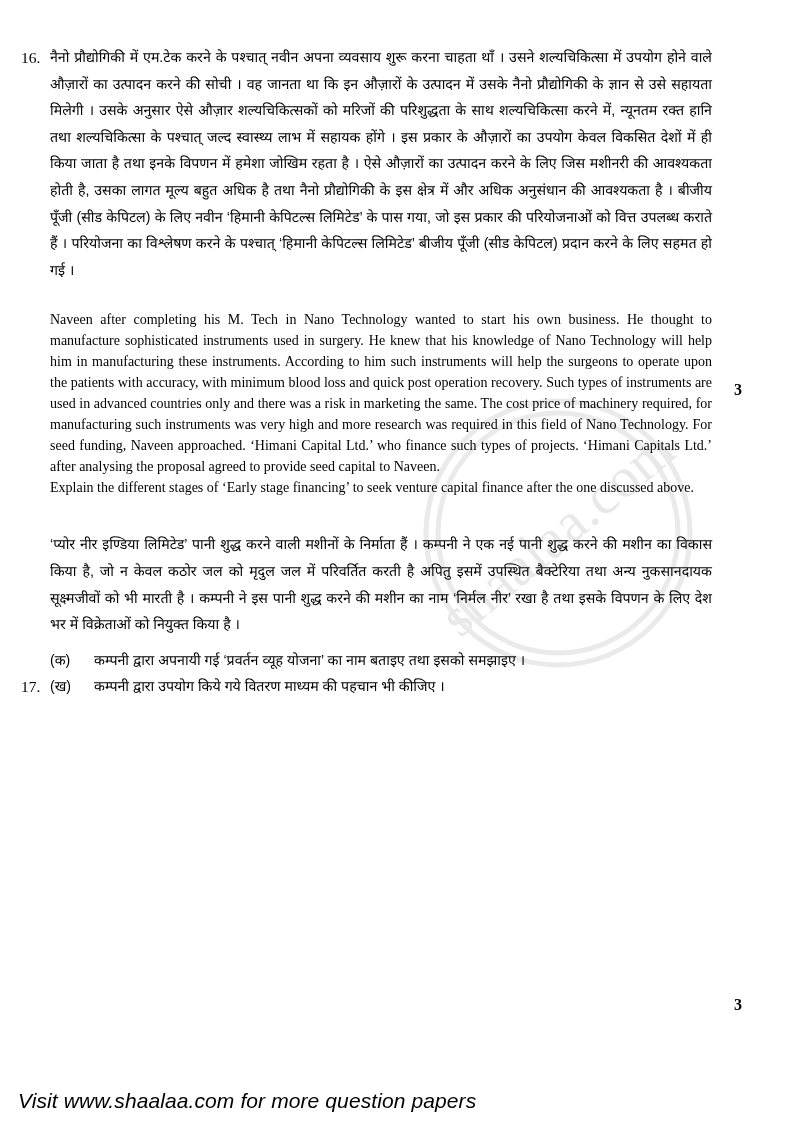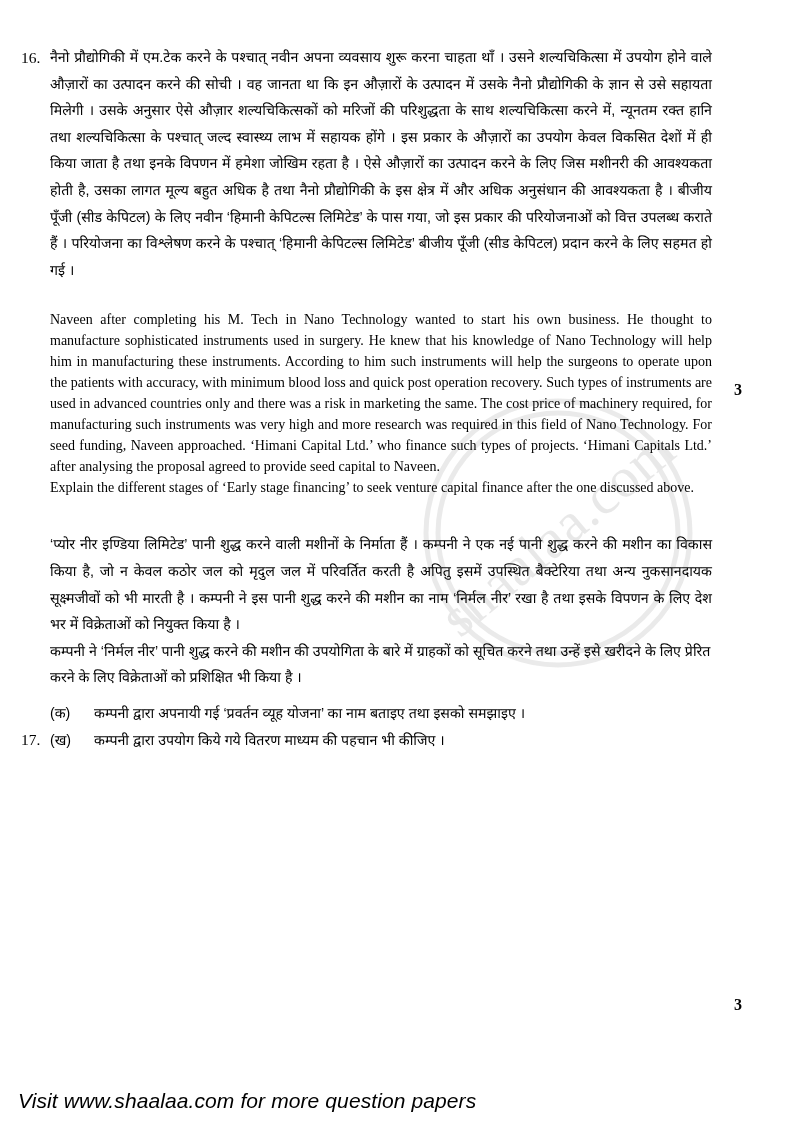--- a/index.html
+++ b/index.html
@@ -207,21 +207,20 @@
         <p class="para english english-last">Explain the different stages of ‘Early stage financing’ to seek venture capital finance after the one discussed above.</p>
       </div>
     </div>
 
     <div class="qblock" style="margin-top:33px;align-items:flex-end;">
       <div class="qnum">17.</div>
       <div class="qbody">
 
         <p class="para hindi">‘प्योर नीर इण्डिया लिमिटेड’ पानी शुद्ध करने वाली मशीनों के निर्माता हैं । कम्पनी ने एक नई पानी शुद्ध करने की मशीन का विकास किया है, जो न केवल कठोर जल को मृदुल जल में परिवर्तित करती है अपितु इसमें उपस्थित बैक्टेरिया तथा अन्य नुकसानदायक सूक्ष्मजीवों को भी मारती है । कम्पनी ने इस पानी शुद्ध करने की मशीन का नाम ‘निर्मल नीर’ रखा है तथा इसके विपणन के लिए देश भर में विक्रेताओं को नियुक्त किया है ।</p>
 
-        <p class="para hindi hindi-last">कम्पनी ने ‘निर्मल नीर’ पानी शुद्ध करने की मशीन की उपयोगिता के बारे में ग्राहकों को सूचित करने तथा उन्हें इसे खरीदने के लिए प्रेरित करने के लिए विक्रेताओं को प्रशिक्षित भी किया है ।</p>
 
         <div class="gap-sm"></div>
 
         <div class="subpart">
           <div class="sub-label">(क)</div>
           <div class="sub-text">कम्पनी द्वारा अपनायी गई ‘प्रवर्तन व्यूह योजना’ का नाम बताइए तथा इसको समझाइए ।</div>
         </div>
 
         <div class="subpart">
           <div class="sub-label">(ख)</div>

